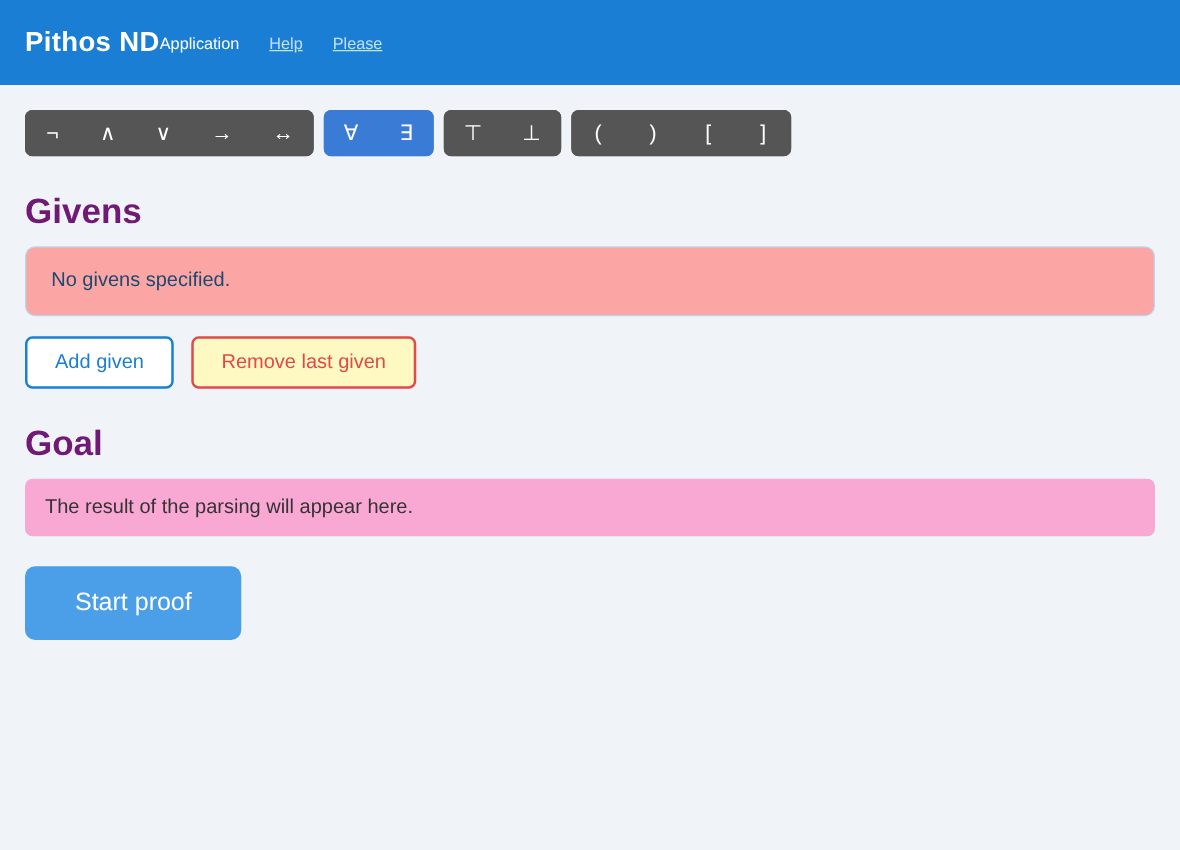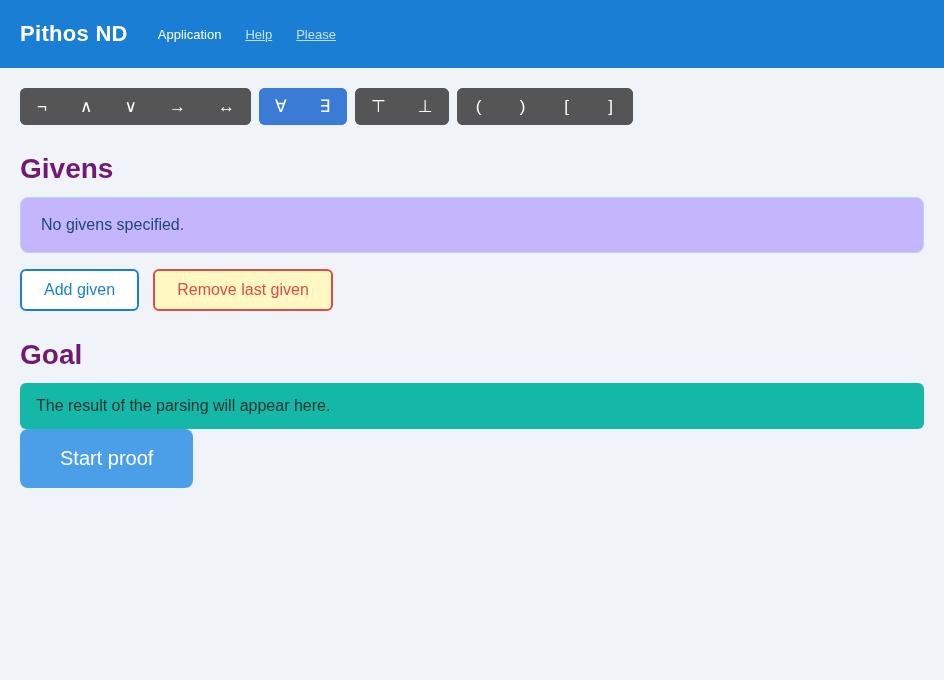--- a/index.html
+++ b/index.html
@@ -15,21 +15,20 @@
       min-height: 680px;
     }
 
     
     .header {
       background: #1a7fd4;
       display: flex;
       align-items: center;
       padding: 0 20px;
       height: 68px;
-      gap: 30px;
     }
 
     .header-brand {
       color: white;
       font-size: 22px;
       font-weight: 700;
       letter-spacing: 0.3px;
     }
 
     .header-nav {
@@ -97,21 +96,21 @@
 
     
     .section-title {
       font-size: 28px;
       font-weight: 600;
       color: #701a75;
       margin-bottom: 12px;
     }
 
     .givens-box {
-      background: #c4b5fd;
+      background: #fca5a5;
       border: 1px solid #b5d8f0;
       border-radius: 8px;
       padding: 18px 20px;
       margin-bottom: 16px;
       color: #1a4a6e;
       font-size: 16px;
     }
 
     .button-row {
       display: flex;
@@ -149,25 +148,26 @@
       padding: 14px 16px;
       font-size: 16px;
       color: #999;
       margin-bottom: 10px;
       outline: none;
       background: white;
     }
 
     .parse-result {
       width: 100%;
-      background: #14b8a6;
+      background: #f9a8d4;
       border-radius: 6px;
       padding: 14px 16px;
       font-size: 16px;
       color: #333;
+      margin-bottom: 24px;
     }
 
     .btn-start-proof {
       background: #4a9fe8;
       color: white;
       border: none;
       border-radius: 8px;
       padding: 18px 40px;
       font-size: 20px;
       font-weight: 500;

